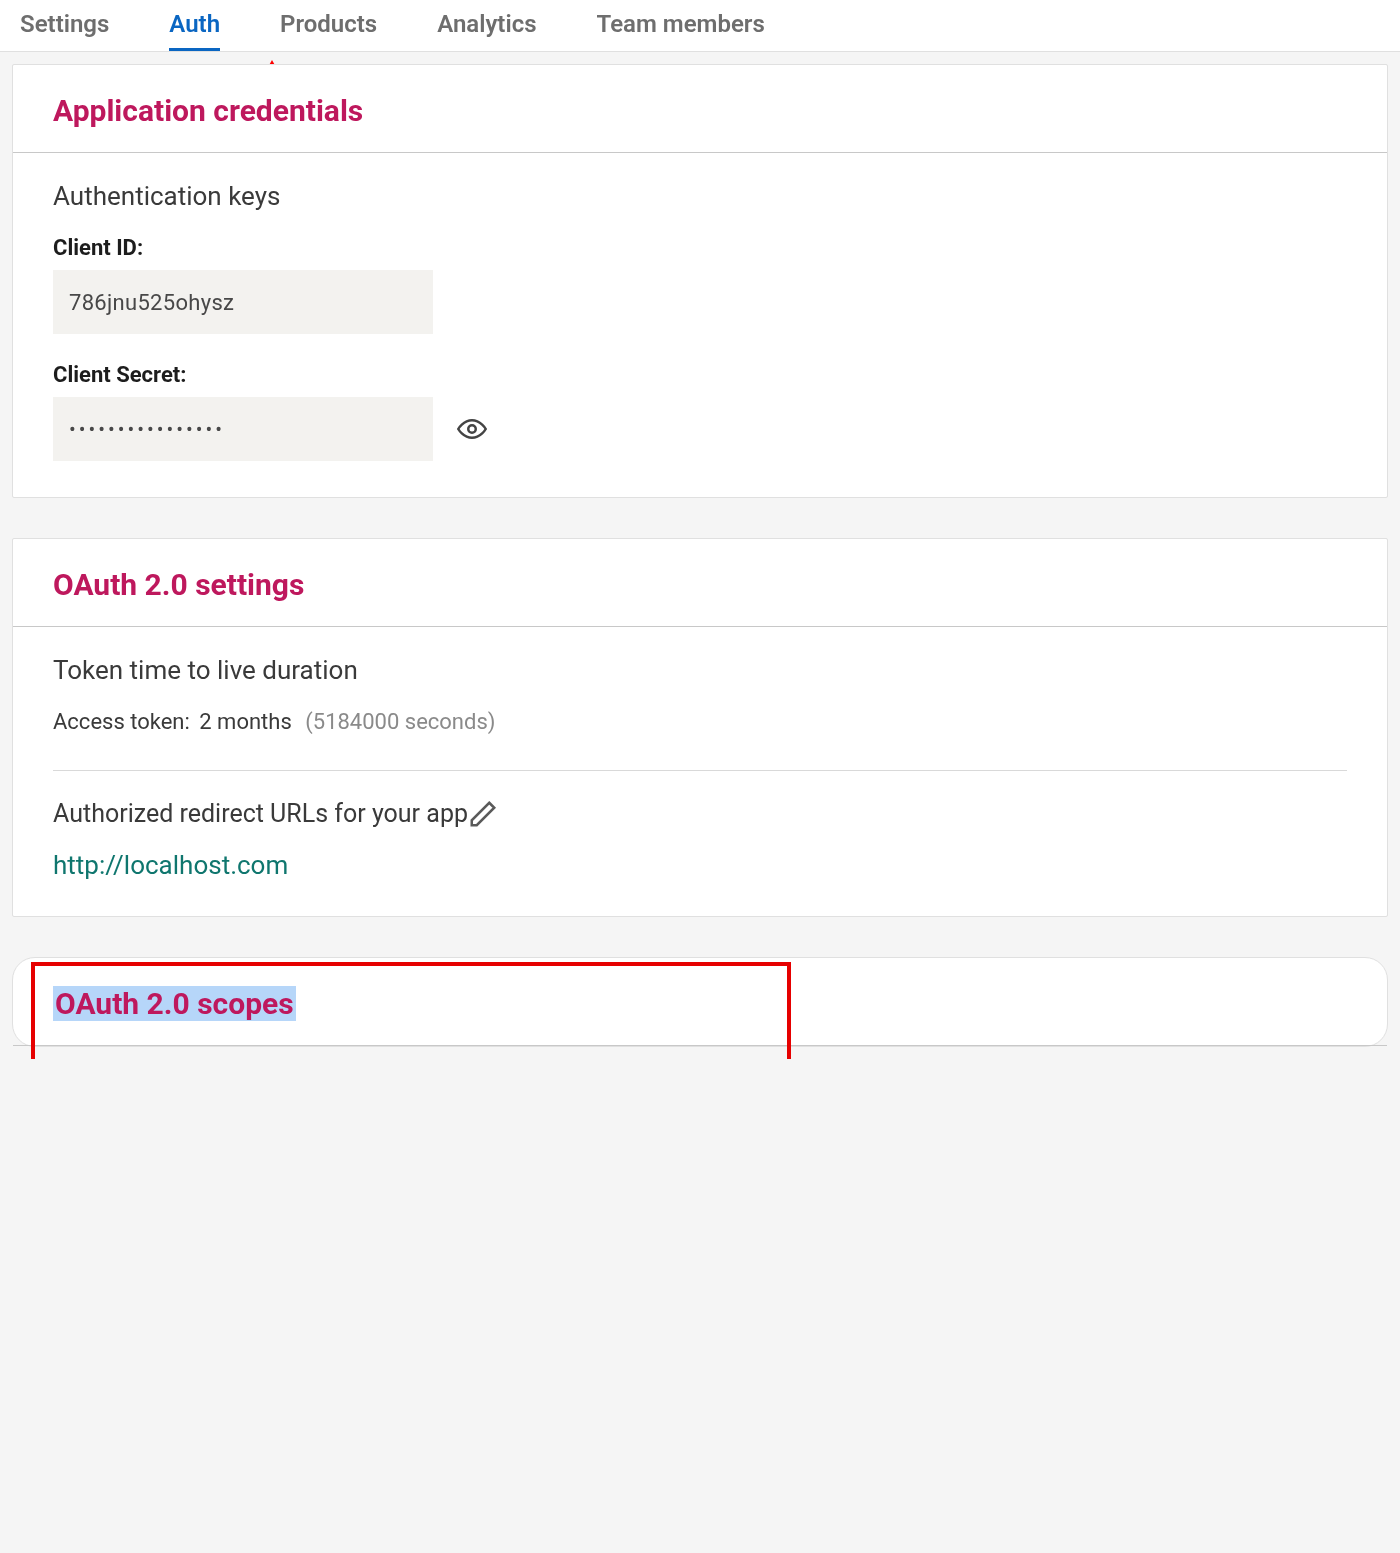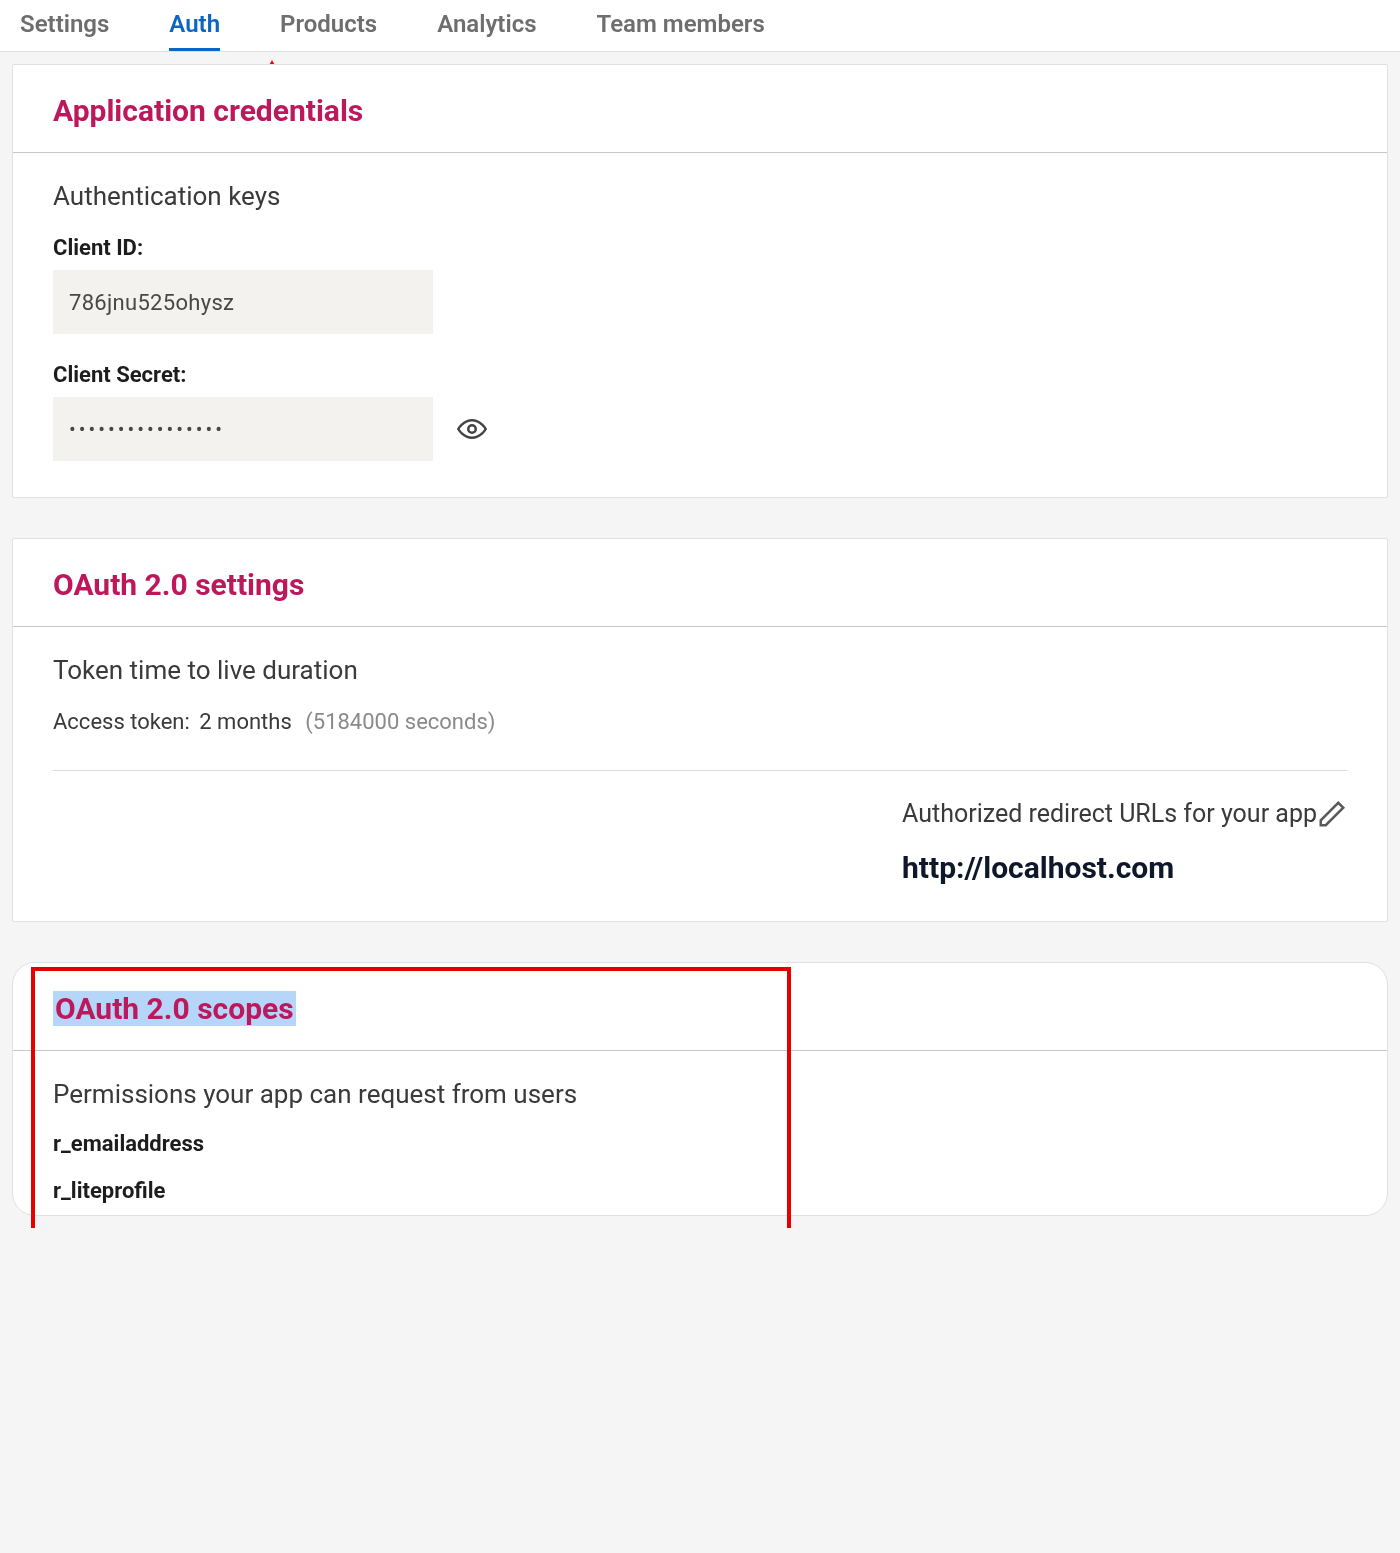--- a/index.html
+++ b/index.html
@@ -113,31 +113,31 @@
   .kv-line .kv-value { font-weight: 400; margin-left: 4px; }
   .kv-line .kv-paren { color: #8a8a8a; font-weight: 400; margin-left: 8px; }
   .hr {
     border: none;
     border-top: 1px solid #d9d9d9;
     margin: 36px 0 28px 0;
   }
   .row-with-edit {
     display: flex;
     align-items: flex-start;
-    justify-content: flex-end;
+    justify-content: flex-start;
   }
   .redirect-heading {
     font-size: 25px;
     color: #3a3a3a;
     margin-bottom: 22px;
   }
   .redirect-url {
-    font-size: 30px;
-    font-weight: 700;
-    color: #0f172a;
+    font-size: 26px;
+    font-weight: 400;
+    color: #0f766e;
   }
   
   .scopes-header-hl {
     background: #b6d6f9;
     display: inline;
     padding: 0 2px;
   }
   .scope-item {
     font-size: 22px;
     font-weight: 700;
@@ -219,22 +219,17 @@
           </svg>
         </div>
       </div>
     </div>
   </div>
 
   <div class="card" style="margin-bottom:0; position:relative;border-radius:23px;">
     <div class="card-header">
       <h2><span class="scopes-header-hl">OAuth 2.0 scopes</span></h2>
     </div>
-    <div class="card-body" style="padding-bottom:12px;">
-      <div class="subheading" style="margin-bottom:10px;">Permissions your app can request from users</div>
-      <div class="scope-item">r_emailaddress</div>
-      <div class="scope-item">r_liteprofile</div>
-    </div>
 
     <div class="red-callout" style="left:18px; top:4px; width:760px; height:304px;"></div>
   </div>
 
 </div>
 
 </body></html>

